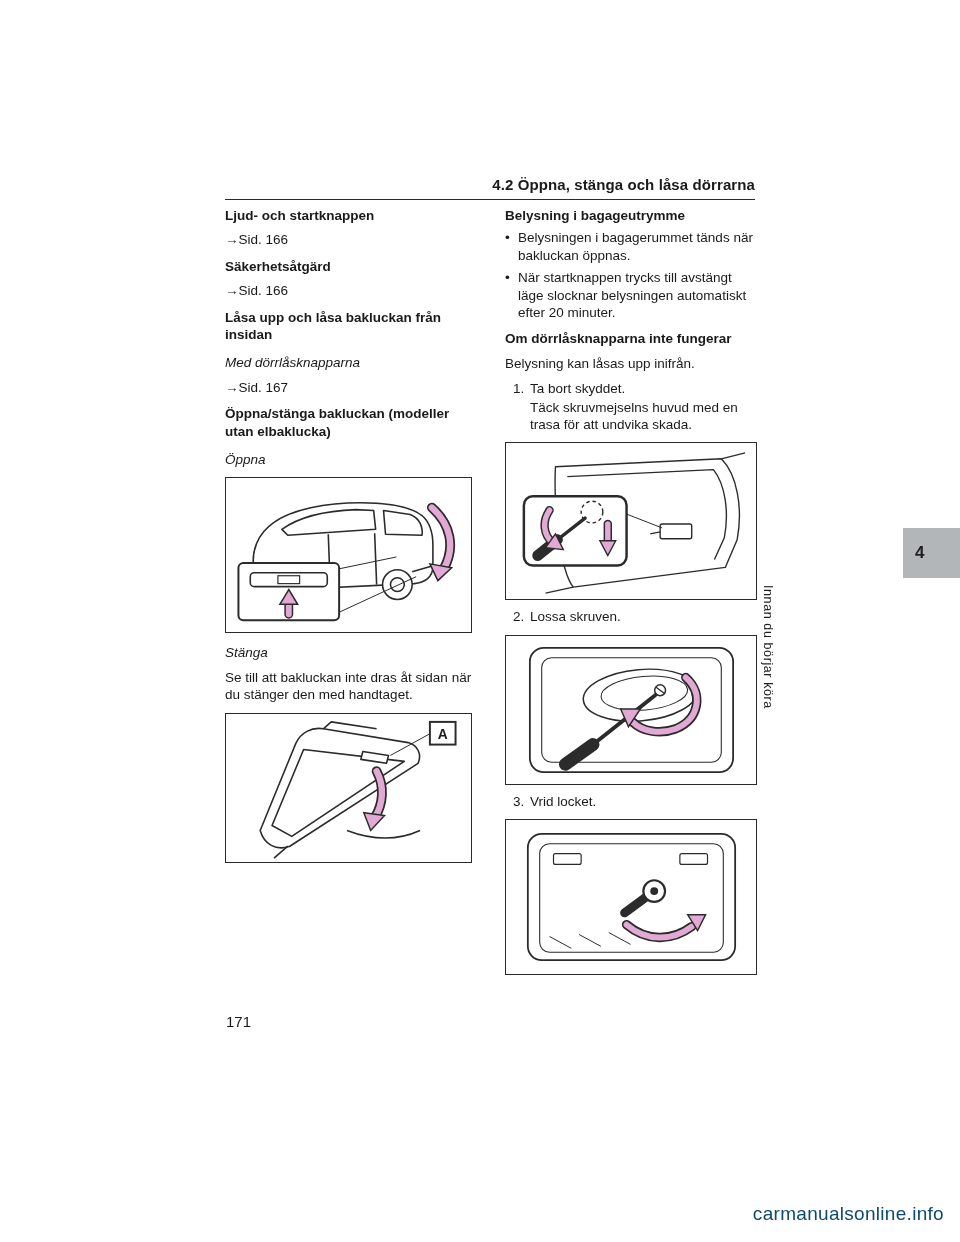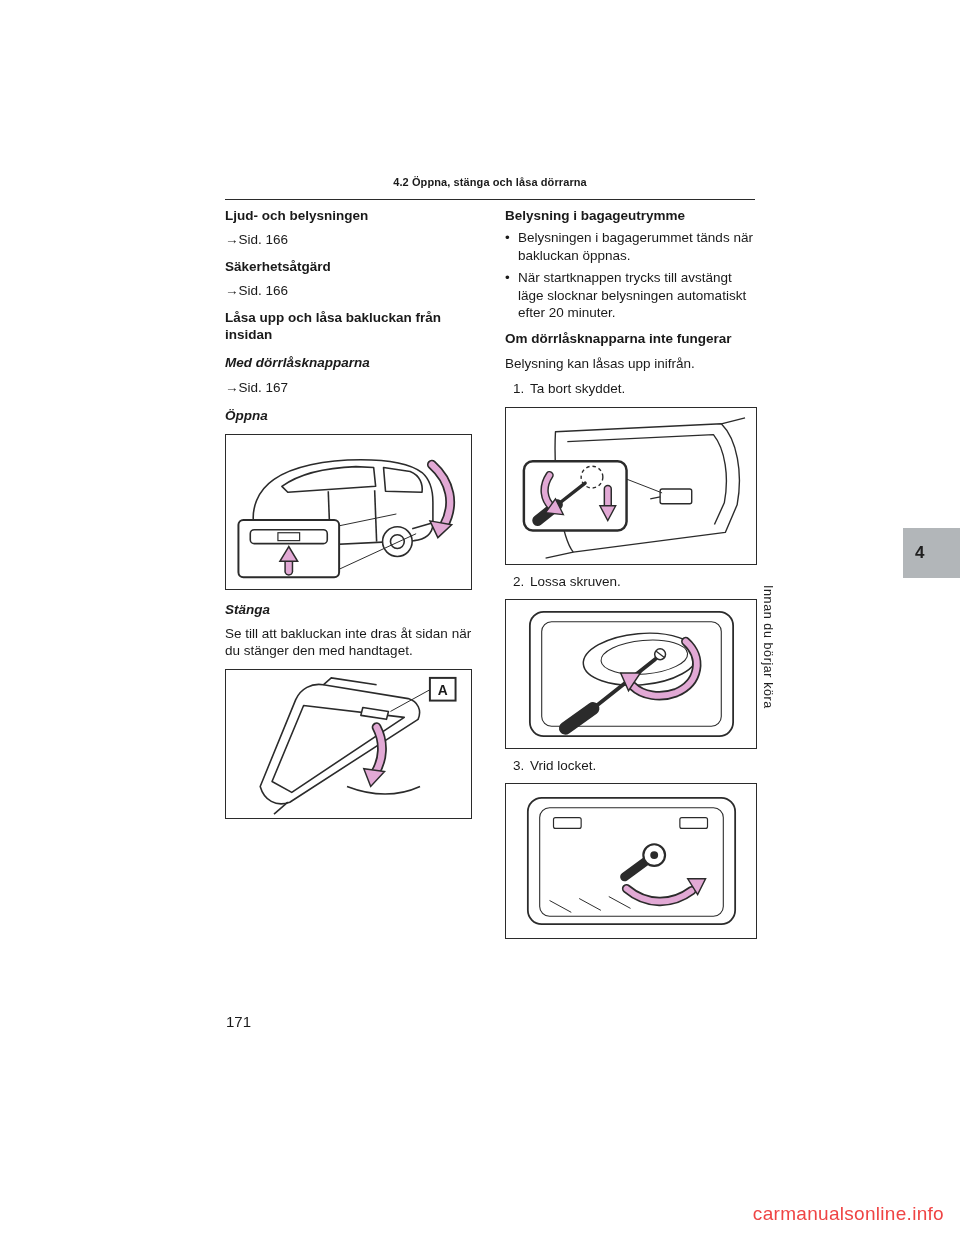--- a/index.html
+++ b/index.html
@@ -6,32 +6,32 @@
   html,body { background:#ffffff; }
   body {
     width:960px; height:1242px; position:relative; overflow:hidden;
     font-family:"Liberation Sans", sans-serif; color:#1a1a1a;
   }
   .page { position:absolute; inset:0; }
 
   
   .header-title {
     position:absolute; top:176px; left:225px; width:530px;
-    text-align:center; font-weight:bold; font-size:11px; letter-spacing:0.1px;
+    text-align:right; font-weight:bold; font-size:15px; letter-spacing:0.1px;
   }
   .header-rule { position:absolute; top:199px; left:225px; width:530px; border-top:1.5px solid #2b2b2b; }
 
   
   .col { position:absolute; top:207px; font-size:13.5px; line-height:1.29; }
   .col-left  { left:225px; width:247px; }
   .col-right { left:505px; width:252px; }
 
   .h   { font-size:13.5px; font-weight:bold; margin-top:9px; }
   .h:first-child { margin-top:0; }
-  .sub { font-size:13.5px; font-weight:bold; font-style:italic; margin-top:11px; }
+  .sub { font-size:13.5px; font-weight:normal; font-style:italic; margin-top:11px; }
   .ref { margin-top:7px; }
   .body{ margin-top:7px; }
 
   .bullet { display:flex; margin-top:5px; }
   .bullet .bmark { width:13px; flex:0 0 13px; }
   .step { display:flex; margin-top:8px; padding-left:8px; }
   .step .snum { width:17px; flex:0 0 17px; }
   .stepnote { padding-left:25px; margin-top:1px; }
 
   .fig { border:1.5px solid #2b2b2b; background:#fff; margin-top:9px; overflow:hidden; }
@@ -53,41 +53,42 @@
     position:absolute; left:903px; top:528px; width:57px; height:50px;
     background:#b2b6b9; display:flex; align-items:center; padding-left:12px;
     font-weight:bold; font-size:17px; color:#1f1f1f;
   }
   .vtext {
     position:absolute; left:761px; top:585px; height:160px;
     writing-mode:vertical-rl; font-size:12.5px; letter-spacing:0.6px; color:#1f1f1f;
   }
 
   .pagenum { position:absolute; left:226px; top:1013px; font-weight:normal; font-size:15px; }
-  .watermark { position:absolute; right:16px; top:1203px; font-size:19px; color:#ef4444; letter-spacing:0.3px; }
+  .watermark { position:absolute; right:16px; top:1203px; font-size:19px; color:#0c4a6e; letter-spacing:0.3px; }
 </style>
 </head>
 <body>
 
 <div class="page">
 
   <div class="header-title">4.2  Öppna, stänga och låsa dörrarna</div>
   <div class="header-rule"></div>
 
   <section class="col col-left">
-    <p class="h">Ljud- och belysningen</p>
+    <p class="h">Ljud- och startknappen</p>
     <p class="ref">→Sid. 166</p>
 
     <p class="h">Säkerhetsåtgärd</p>
     <p class="ref">→Sid. 166</p>
 
     <p class="h">Låsa upp och låsa bakluckan från insidan</p>
     <p class="sub">Med dörrlåsknapparna</p>
     <p class="ref">→Sid. 167</p>
 
+    <p class="h">Öppna/stänga bakluckan (modeller utan elbaklucka)</p>
 
     <p class="sub">Öppna</p>
 
     <figure class="fig fig-1">
       <svg viewBox="0 0 243 156" preserveAspectRatio="xMidYMid meet">
         <g fill="none" stroke="#2b2b2b" stroke-width="1.6" stroke-linejoin="round">
           <path d="M26,94 C22,74 30,56 46,45 C64,32 98,25 134,25 C163,25 184,29 196,38 C204,45 207,55 207,68 L207,90 C207,100 199,106 188,107 L64,113 C46,113 32,107 26,94 Z"></path>
           <path d="M54,52 C72,39 101,33 129,32 L147,33 L149,52 L60,58 Z"></path>
           <path d="M157,33 L184,37 C194,41 197,50 196,58 L159,57 Z"></path>
           <path d="M101,57 L103,110"></path>
@@ -156,20 +157,21 @@
       <span>När startknappen trycks till avstängt läge slocknar belysningen automatiskt efter 20 minuter.</span>
     </p>
 
     <p class="h">Om dörrlåsknapparna inte fungerar</p>
     <p class="body">Belysning kan låsas upp inifrån.</p>
 
     <p class="step">
       <span class="snum">1.</span>
       <span>Ta bort skyddet.</span>
     </p>
+    <p class="stepnote">Täck skruvmejselns huvud med en trasa för att undvika skada.</p>
 
     <figure class="fig fig-3">
       <svg viewBox="0 0 245 158" preserveAspectRatio="xMidYMid meet">
         <g fill="none" stroke="#2b2b2b" stroke-width="1.4" stroke-linejoin="round">
           <path d="M46,24 L214,16 C230,32 236,66 230,98 L218,126 L64,146 C50,128 44,62 46,24 Z"></path>
           <path d="M58,34 L206,27 C218,42 222,70 217,96 L207,118"></path>
           <path d="M64,146 L36,152 M214,16 L238,10"></path>
           <rect x="152" y="82" width="32" height="15" rx="2"></rect>
           <path d="M152,90 L142,92"></path>
         </g>

